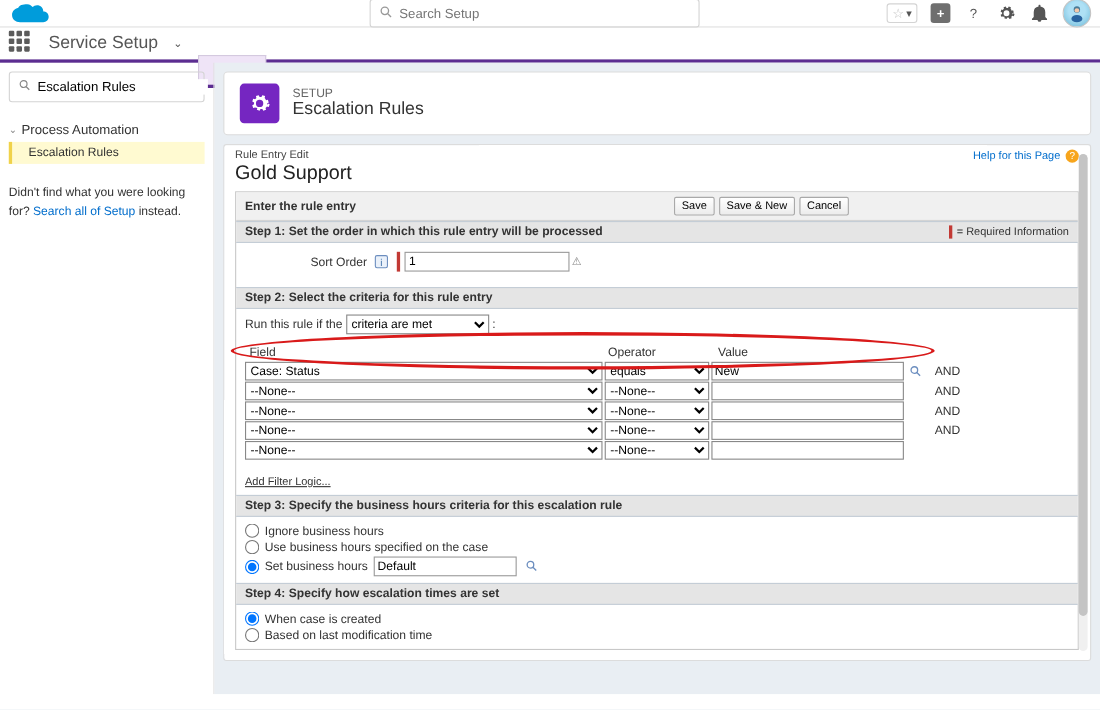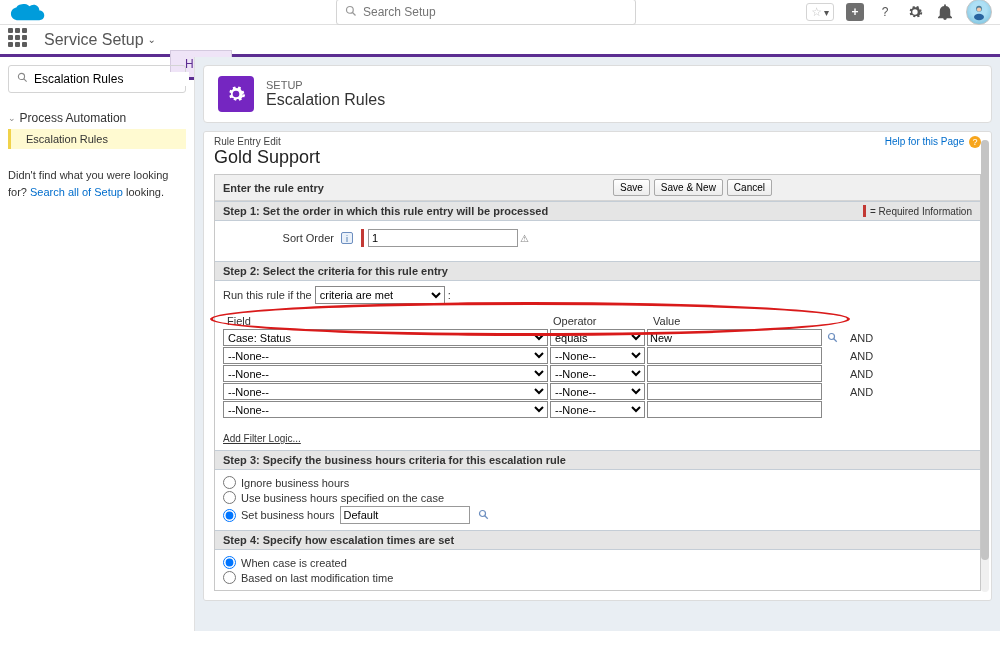--- a/index.html
+++ b/index.html
@@ -12,21 +12,21 @@
   .search-global input { border: none; outline: none; font-size: 12px; flex:1; background:transparent;}
   .topbar-right { margin-left: auto; display: flex; align-items: center; gap: 12px; color: #555;}
   .favorite-box { border:1px solid #d4d4d4; border-radius:3px; padding:1px 4px; display:flex; align-items:center; gap:2px;}
   .icon-btn { width:18px; height:18px; display:inline-flex; align-items:center; justify-content:center; color:#555; cursor:default;}
   .avatar-icon { width:26px; height:26px; border-radius:50%; background:radial-gradient(circle at 50% 40%, #aee0f5 40%, #6db9d7 100%); border:1px solid #c4c4c4; display:flex; align-items:center; justify-content:center;}
   
   
   .navbar { height: 32px; border-bottom: 3px solid #5c2d91; display: flex; align-items: center; padding: 0 8px; gap: 4px; }
   .app-launcher-icon { width:24px; height:24px; display:grid; grid-template-columns:repeat(3,5px); grid-template-rows:repeat(3,5px); gap:2px; margin-right:8px;}
   .app-launcher-icon span{ background:#5c5c5c; border-radius:1px;}
-  .app-title { font-size: 16px; color: #555; }
+  .app-title { font-size: 16px; color: #555; margin-right: 10px;}
   .nav-tab { padding: 6px 14px; font-size: 12px; color: #333; border:1px solid transparent; display:flex; align-items:center; gap:4px; cursor:pointer;margin-top:47px;}
   .nav-tab.active { background: #efe4f7; border:1px solid #d4c9df; border-bottom:3px solid #5c2d91; margin-bottom:-3px; color:#5c2d91;}
   .chev-down { font-size:10px; color:#555;}
   
   
   .main { display:flex; height:calc(645px - 36px - 35px);}
   
   
   .sidebar { width:195px; border-right:1px solid #e0e0e0; padding:8px; }
   .side-search { height:28px; border:1px solid #d4d4d4; border-radius:3px; display:flex; align-items:center; padding:0 8px; gap:6px; margin-bottom:14px;}
@@ -176,21 +176,21 @@
           </svg>
       </span>
       <input type="text" value="Escalation Rules" style="">
     </div>
     <div class="tree-header">
       <span style="font-size:9px;color:#888;">⌄</span>
       <span>Process Automation</span>
     </div>
     <div class="tree-item sel">Escalation Rules</div>
     <div class="side-help">
-      <span>Didn't find what you were looking for? </span><a href="#">Search all of Setup</a><span> looking.</span>
+      <span>Didn't find what you were looking for? </span><a href="#">Search all of Setup</a><span> instead.</span>
     </div>
   </div>
 
   <div class="content">
     <div class="page-header">
       <div class="page-header-icon">
         <svg width="20" height="20" viewBox="0 0 24 24">
             <path fill="#fff" d="M12 8a4 4 0 100 8 4 4 0 000-8zm9 4l2 1-1 3-2-0.5a8 8 0 01-1.5 1.5l0.5 2-3 1-1-2a8 8 0 01-2 0l-1 2-3-1 0.5-2A8 8 0 017 16.5L5 17l-1-3 2-1a8 8 0 010-2l-2-1 1-3 2 0.5A8 8 0 018.5 6L8 4l3-1 1 2a8 8 0 012 0l1-2 3 1-0.5 2A8 8 0 0119 8.5l2-0.5 1 3-2 1a8 8 0 010 2z"></path>
           </svg>
       </div>

